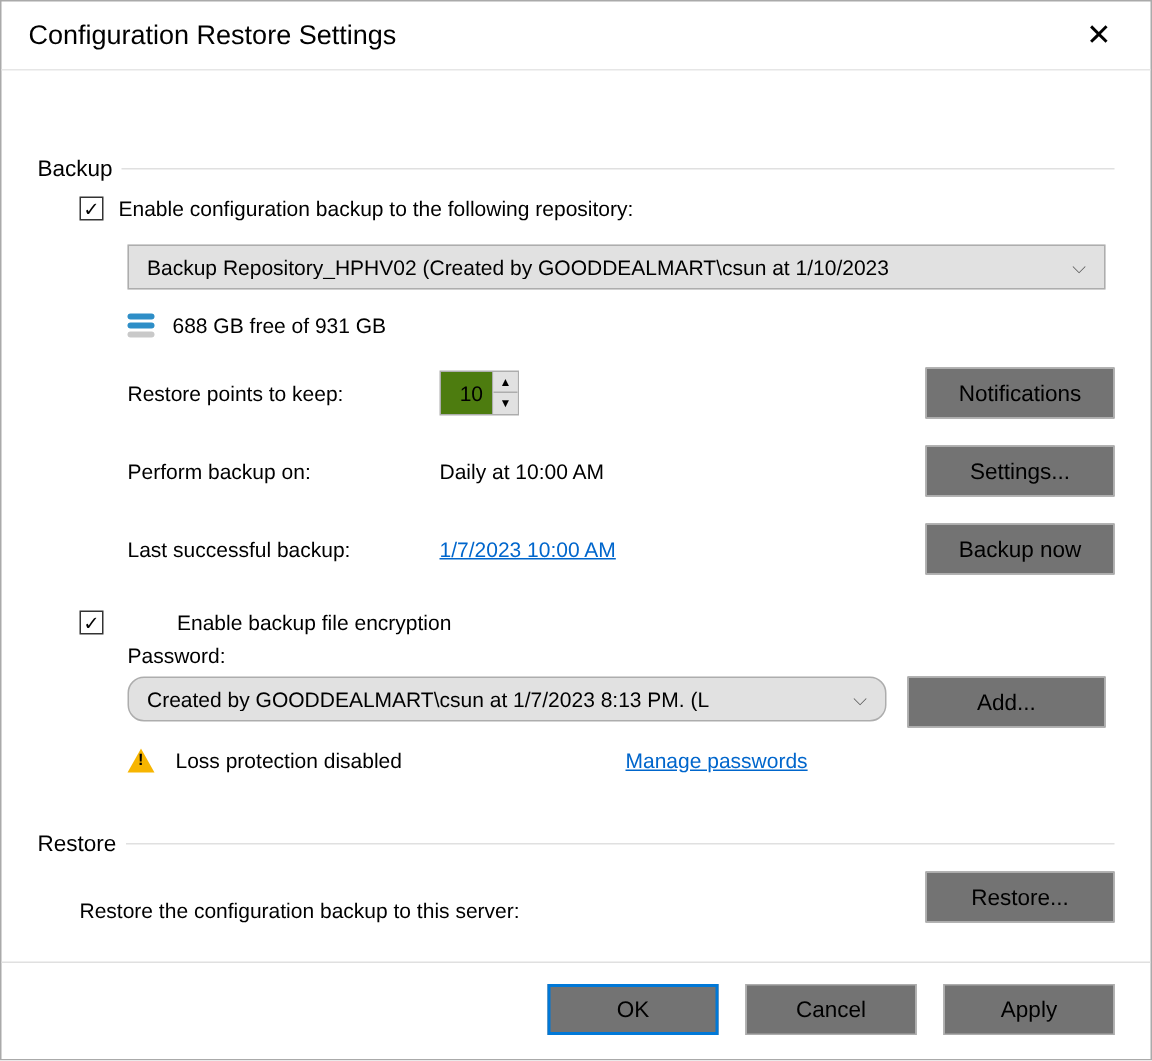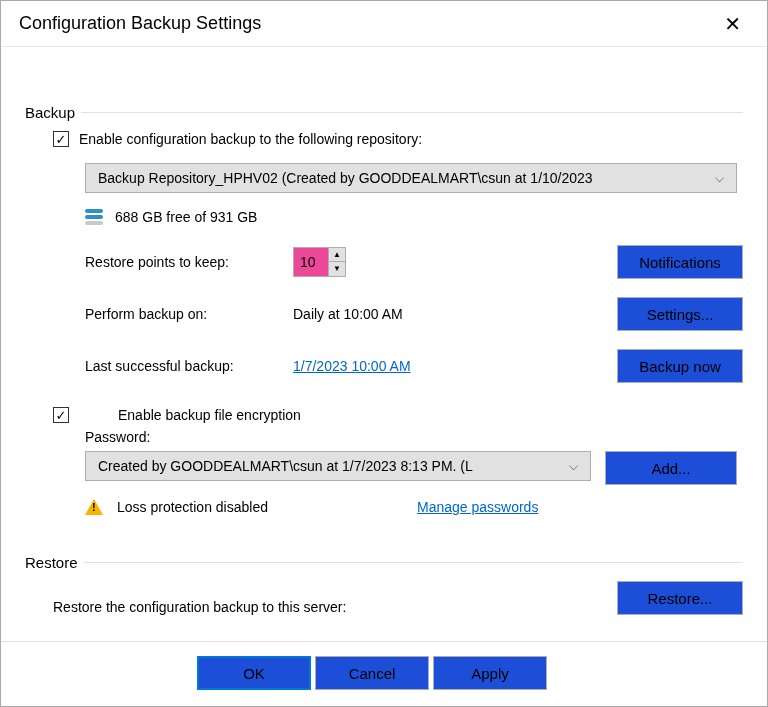--- a/index.html
+++ b/index.html
@@ -88,44 +88,44 @@
       overflow: hidden;
     }
     .combo .combo-text { flex: 1; overflow: hidden; text-overflow: ellipsis; }
     .combo .chev {
       margin-left: 6px;
       font-size: 12px;
       color: #555;
     }
     .btn {
       border: 1px solid #adadad;
-      background: #1d4ed8;
+      background: #737373;
       height: 34px;
       min-width: 126px;
       display: inline-flex;
       align-items: center;
       justify-content: center;
       font-size: 15px;
       padding: 0 14px;
     }
     .btn.default { border: 2px solid #0078d7; }
     .spin {
       display: inline-flex;
       border: 1px solid #adadad;
       height: 30px;
       background: #fff;
     }
     .spin input {
       border: none;
       width: 34px;
-      text-align: left;
+      text-align: right;
       padding: 0 6px;
       font-size: 14px;
       outline: none;
-      background: #ec4899;
+      background: #4d7c0f;
     }
     .spin .arrows {
       display: flex;
       flex-direction: column;
       border-left: 1px solid #adadad;
     }
     .spin .arrows span {
       width: 16px;
       height: 14px;
       display: flex;
@@ -177,36 +177,36 @@
       grid-template-columns: 200px 1fr 136px;
       align-items: center;
       margin-bottom: 18px;
       column-gap: 8px;
     }
     .right-col { justify-self: end; }
     .button-bar {
       border-top: 1px solid #e0e0e0;
       padding: 14px 24px 16px 0;
       display: flex;
-      justify-content: center;
-      gap: 4px;
+      justify-content: flex-end;
+      gap: 18px;
     }
     .restore-row {
       display: flex;
       align-items: flex-end;
       margin: 10px 0 18px 28px;
     }
     .restore-row .text { flex: 1; }
   </style>
 </head>
 <body>
 
 <div class="dialog">
   <div class="titlebar">
-    <div class="title">Configuration Backup Settings</div>
+    <div class="title">Configuration Restore Settings</div>
     <div class="close-x">✕</div>
   </div>
 
   <div class="content">
 
     <div class="section-label">
       <span>Backup</span>
       <span class="line"></span>
     </div>
 
@@ -260,21 +260,21 @@
     <div class="row indent1" style="margin-bottom:6px;gap:39px;">
       <span class="checkbox checked"></span>
       <span>Enable backup file encryption</span>
     </div>
 
     <div class="indent2" style="margin-bottom:6px;">
       <span>Password:</span>
     </div>
 
     <div class="indent2" style="display:flex; gap:14px; margin-bottom:14px;">
-      <div class="combo" style="flex:1; max-width:506px;">
+      <div class="combo" style="flex:1; max-width:506px;border-radius:11px;">
         <span class="combo-text">Created by GOODDEALMART\csun at 1/7/2023 8:13 PM. (L</span>
         <span class="chev">⌵</span>
       </div>
       <div class="btn" style="min-width:132px;">Add...</div>
     </div>
 
     <div class="row indent2" style="margin-bottom:28px;">
       <span class="warn-icon"></span>
       <span style="flex:0 0 300px;">Loss protection disabled</span>
       <span class="link">Manage passwords</span>

